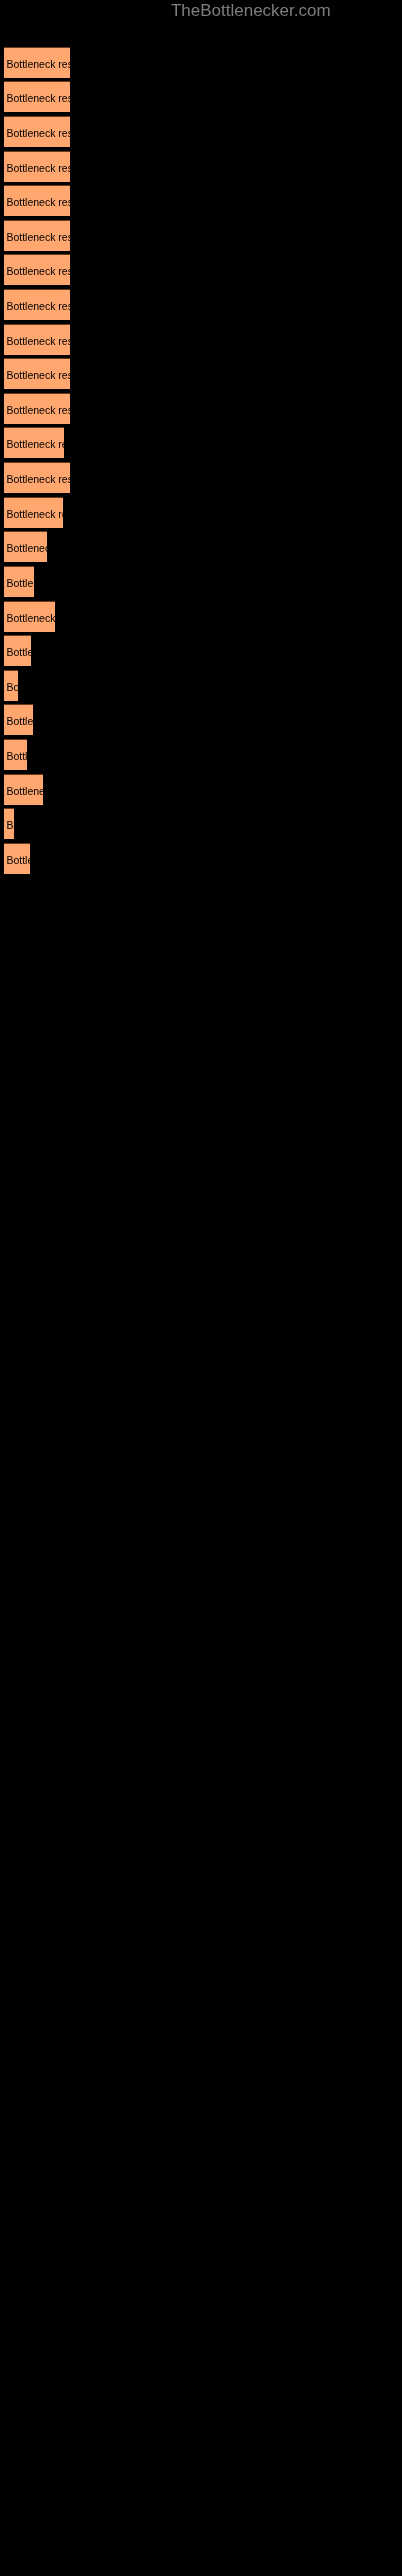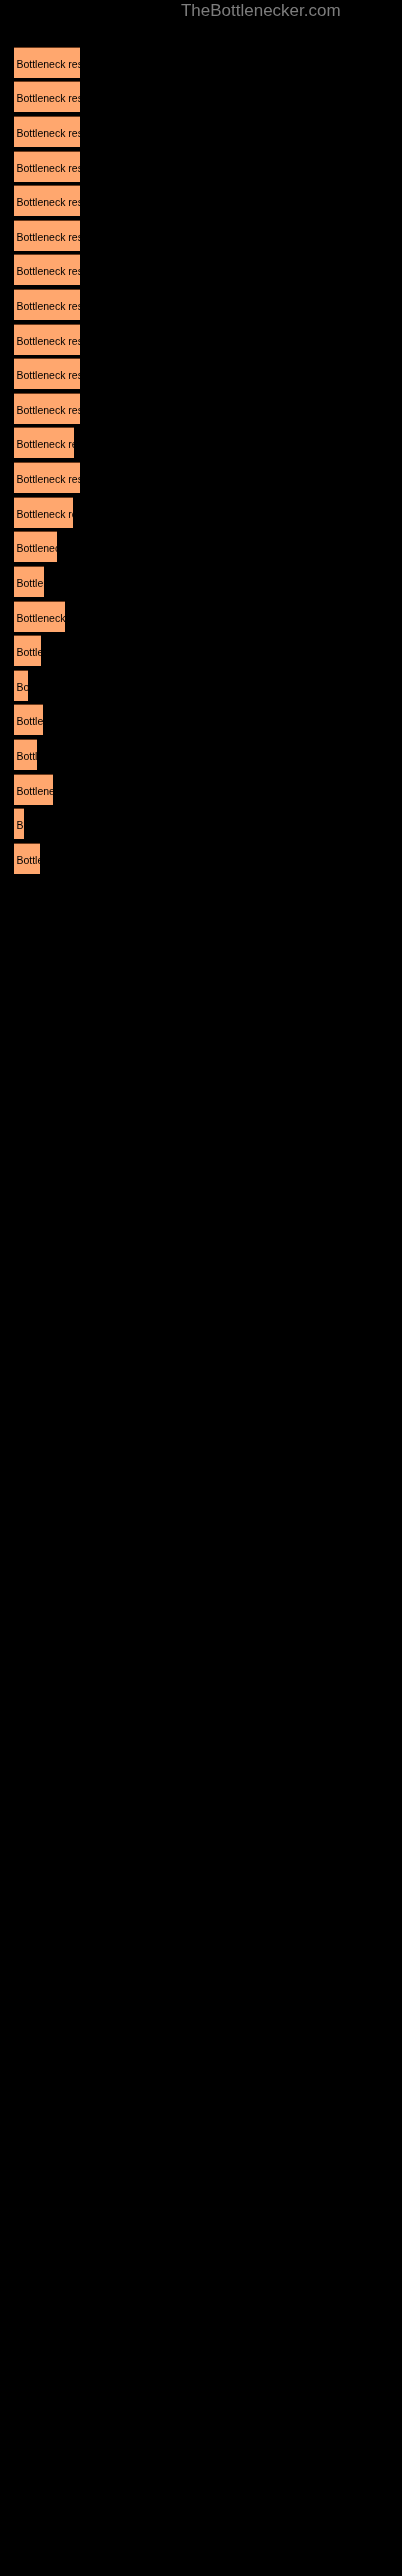--- a/index.html
+++ b/index.html
@@ -9,21 +9,21 @@
   }
   body {
     width: 403px;
     height: 2576px;
     position: relative;
     overflow: hidden;
     font-family: "Liberation Sans", sans-serif;
   }
   #page-root {
     position: absolute;
-    left: 14px;
+    left: 4px;
     top: 0;
     width: 333px;
     height: 2576px;
     background: #000000;
   }
   #site-title {
     position: absolute;
     right: 6.4px;
     top: 0.8px;
     font-family: "Liberation Sans", sans-serif;

